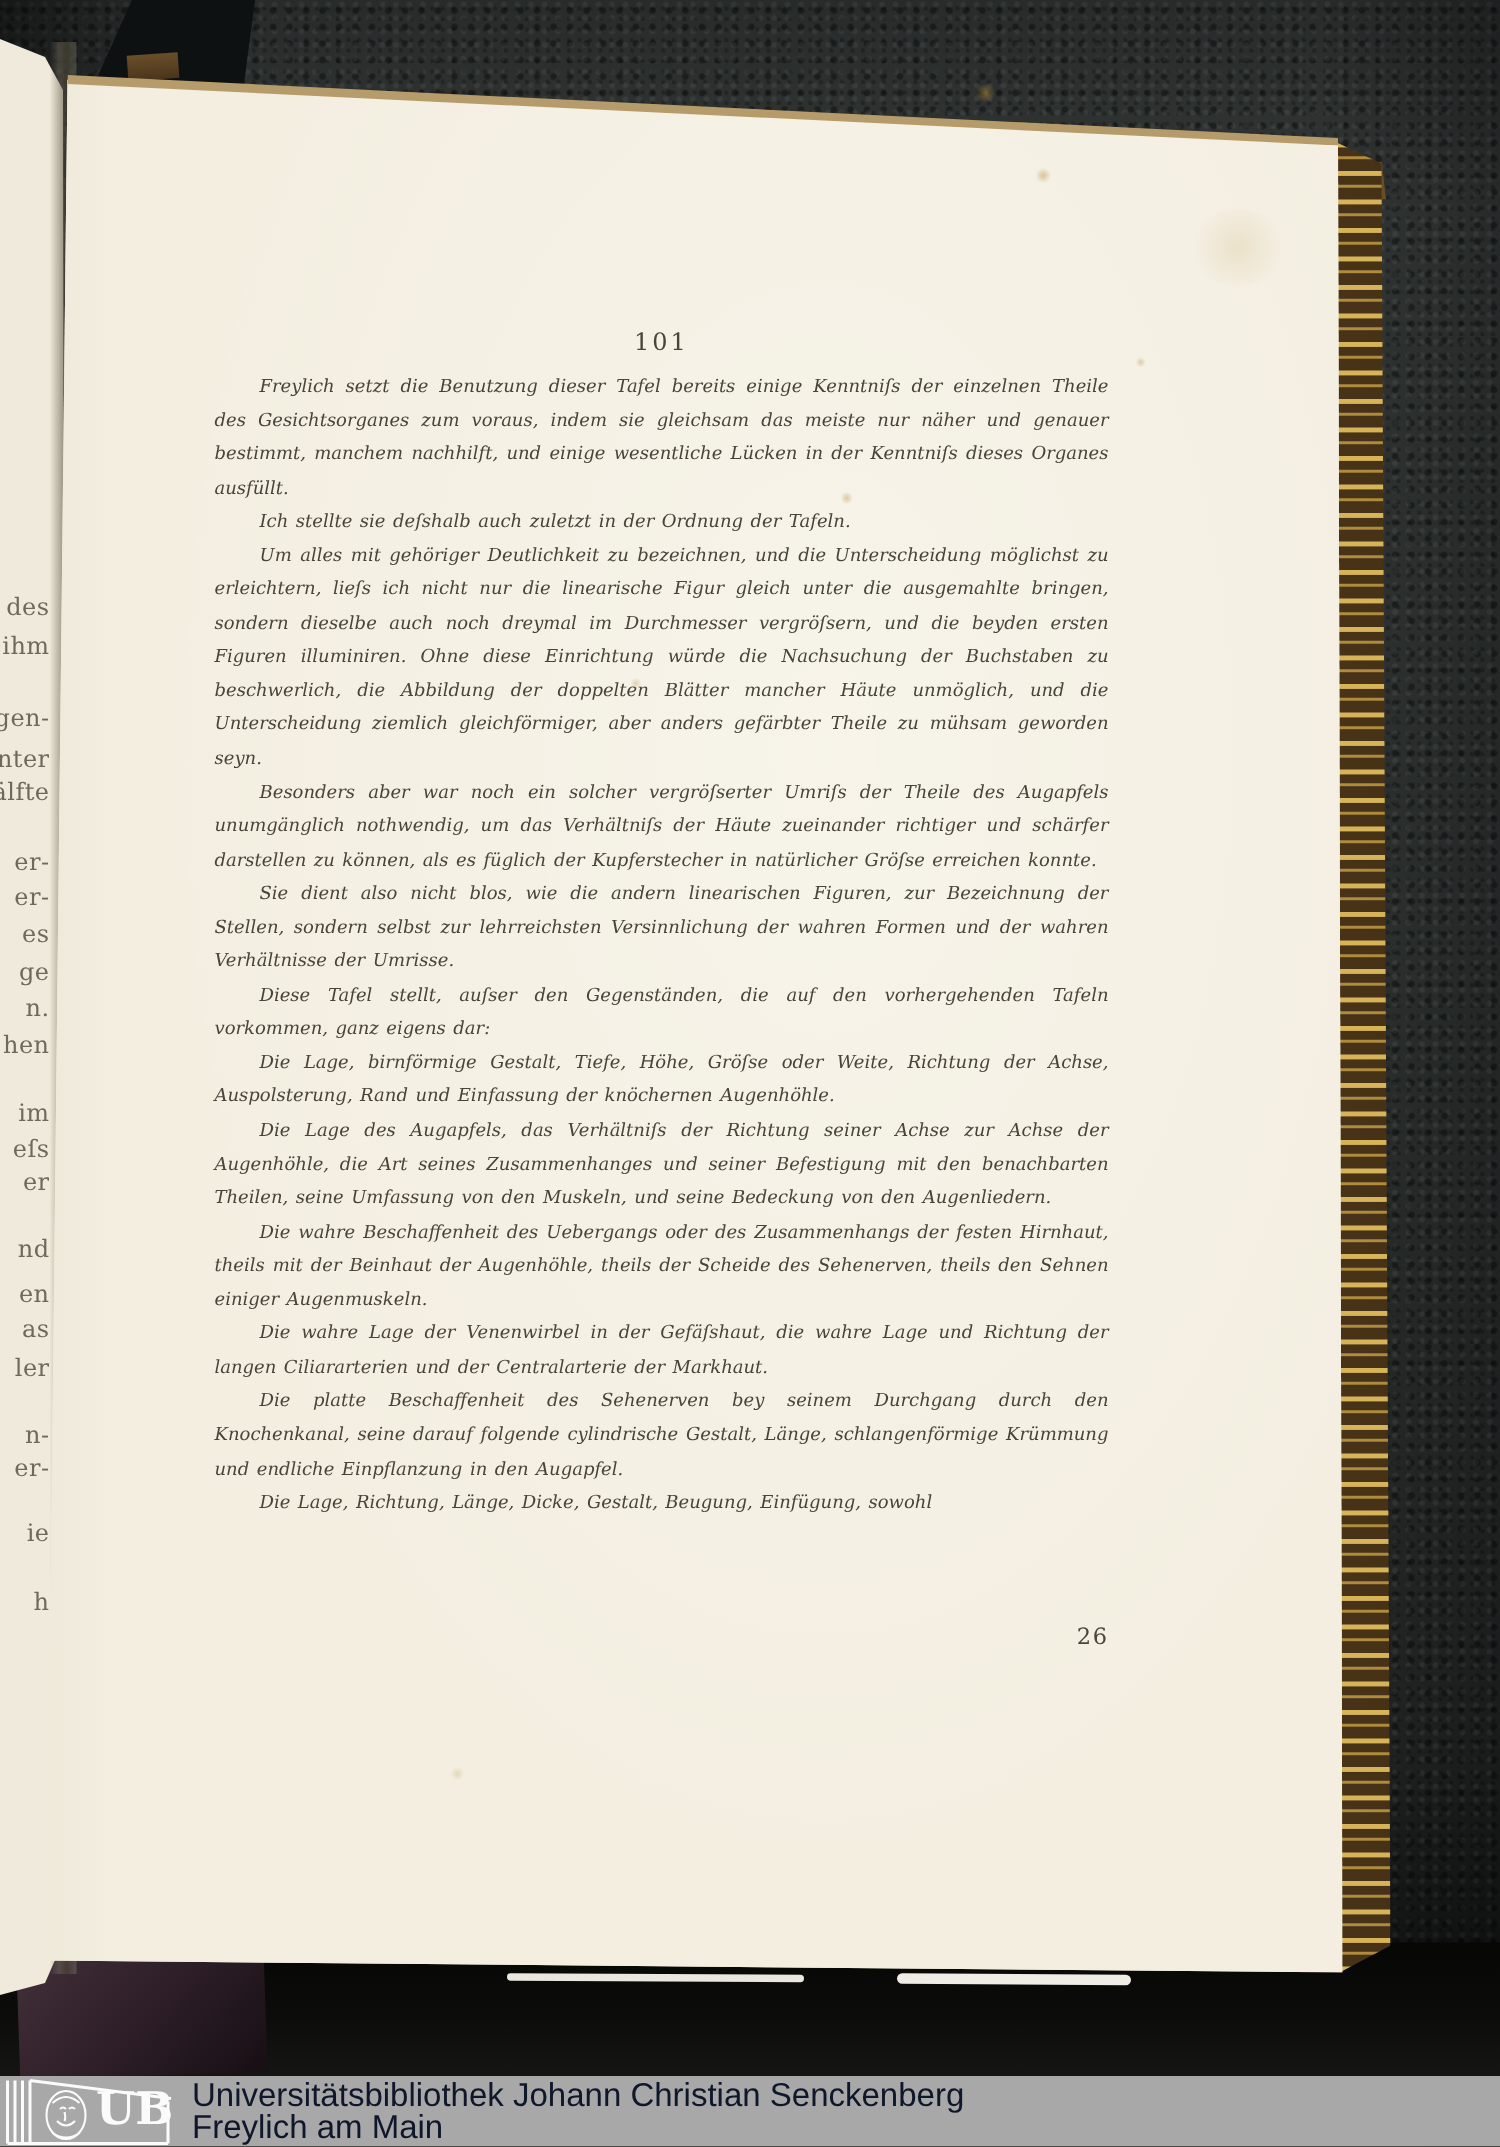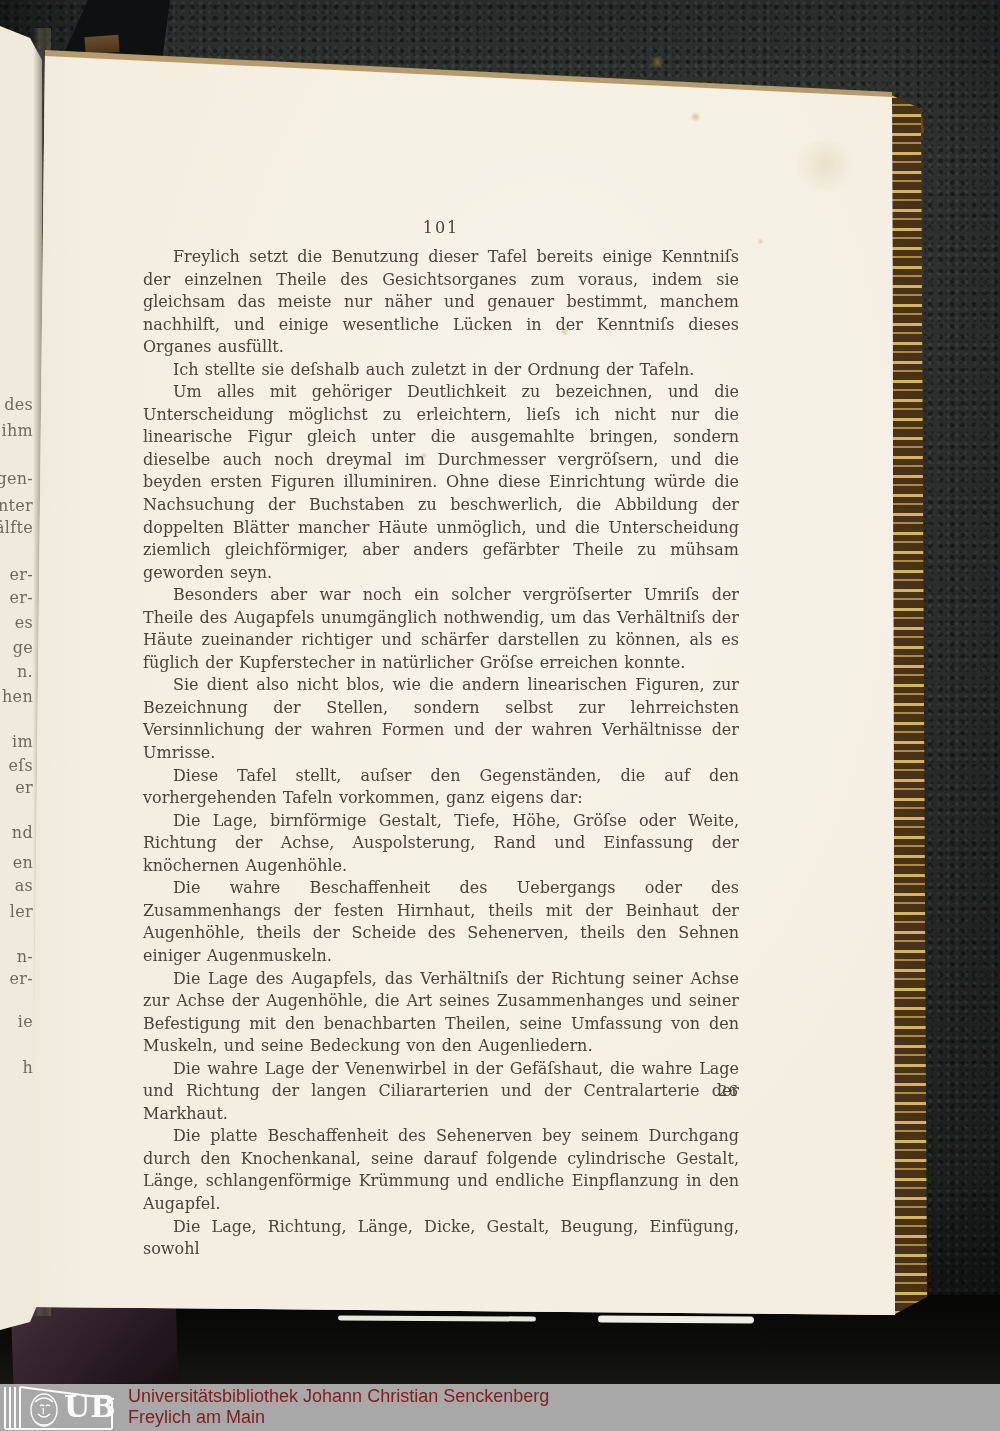--- a/index.html
+++ b/index.html
@@ -67,33 +67,33 @@
       linear-gradient(90deg,#d8d1bd 0%,#eee9d9 3%,#f3eee0 8%,#f3eee0 90%,#ebe6d5 97%,#e0dac7 100%),
       #f2edde;
     clip-path:polygon(45px 53px,892px 95px,895px 1315px,31px 1307px);}
   .page-top-edge{position:absolute;inset:0;z-index:8;background:linear-gradient(180deg,#b89d6c,#9a8052);
     clip-path:polygon(45px 50px,892px 92px,892px 97px,45px 56px);}
   .fox{position:absolute;border-radius:50%;z-index:8;}
 
   .page-number{position:absolute;left:143px;top:218px;width:596px;text-align:center;z-index:9;
     font-size:16px;letter-spacing:2px;color:#4a443a;}
   .text-block{position:absolute;left:143px;top:246px;width:596px;z-index:9;
-    font-size:16px;line-height:22.55px;color:#49433a;text-align:justify;word-spacing:1.2px;}
+    font-size:12px;line-height:22.55px;color:#49433a;text-align:justify;word-spacing:1.2px;font-style:italic;}
   .text-block p{margin:0;text-indent:30px;}
   .signature{position:absolute;left:143px;top:1082px;width:596px;text-align:right;z-index:9;
     font-size:15px;letter-spacing:1px;color:#4a443a;}
 
   
   .footer{position:absolute;left:0;top:1384px;width:1000px;height:47px;background:#a8a8a8;z-index:20;padding-left:29px;}
   .logo{position:absolute;left:2px;top:0;width:122px;height:47px;}
   .logo svg{position:absolute;left:0;top:0;}
   .logo-ub{position:absolute;left:62px;top:5px;font-family:"DejaVu Serif",serif;font-weight:bold;
     font-size:30px;color:#fbfbfb;letter-spacing:0px;}
-  .footer-text{position:absolute;left:128px;top:2px;color:#7f1d1d;
-    font-family:"Liberation Sans",sans-serif;font-size:18px;line-height:21px;}
+  .footer-text{position:absolute;left:128px;top:2px;color:#0f172a;
+    font-family:"Liberation Sans",sans-serif;font-size:22px;line-height:21px;}
 </style>
 </head>
 <body>
 
 <div class="scene">
 
   <div class="leather"></div>
   <div class="vignette"></div>
   <div class="bottom-dark"></div>
   <div class="cover-corner-bl"></div>
@@ -147,22 +147,22 @@
   <div class="page-number">101</div>
 
   <div class="text-block">
     <p>Freylich setzt die Benutzung dieser Tafel bereits einige Kenntniſs der einzelnen Theile des Gesichtsorganes zum voraus, indem sie gleichsam das meiste nur näher und genauer bestimmt, manchem nachhilft, und einige wesentliche Lücken in der Kenntniſs dieses Organes ausfüllt.</p>
     <p>Ich stellte sie deſshalb auch zuletzt in der Ordnung der Tafeln.</p>
     <p>Um alles mit gehöriger Deutlichkeit zu bezeichnen, und die Unterscheidung möglichst zu erleichtern, lieſs ich nicht nur die linearische Figur gleich unter die ausgemahlte bringen, sondern dieselbe auch noch dreymal im Durchmesser vergröſsern, und die beyden ersten Figuren illuminiren.  Ohne diese Einrichtung würde die Nachsuchung der Buchstaben zu beschwerlich, die Abbildung der doppelten Blätter mancher Häute unmöglich, und die Unterscheidung ziemlich gleichförmiger, aber anders gefärbter Theile zu mühsam geworden seyn.</p>
     <p>Besonders aber war noch ein solcher vergröſserter Umriſs der Theile des Augapfels unumgänglich nothwendig, um das Verhältniſs der Häute zueinander richtiger und schärfer darstellen zu können, als es füglich der Kupferstecher in natürlicher Gröſse erreichen konnte.</p>
     <p>Sie dient also nicht blos, wie die andern linearischen Figuren, zur Bezeichnung der Stellen, sondern selbst zur lehrreichsten Versinnlichung der wahren Formen und der wahren Verhältnisse der Umrisse.</p>
     <p>Diese Tafel stellt, auſser den Gegenständen, die auf den vorhergehenden Tafeln vorkommen, ganz eigens dar:</p>
     <p>Die Lage, birnförmige Gestalt, Tiefe, Höhe, Gröſse oder Weite, Richtung der Achse, Auspolsterung, Rand und Einfassung der knöchernen Augenhöhle.</p>
+    <p>Die Lage des Augapfels, das Verhältniſs der Richtung seiner Achse zur Achse der Augenhöhle, die Art seines Zusammenhanges und seiner Befestigung mit den benachbarten Theilen, seine Umfassung von den Muskeln, und seine Bedeckung von den Augenliedern.</p>
     <p>Die wahre Beschaffenheit des Uebergangs oder des Zusammenhangs der festen Hirnhaut, theils mit der Beinhaut der Augenhöhle, theils der Scheide des Sehenerven, theils den Sehnen einiger Augenmuskeln.</p>
-    <p>Die Lage des Augapfels, das Verhältniſs der Richtung seiner Achse zur Achse der Augenhöhle, die Art seines Zusammenhanges und seiner Befestigung mit den benachbarten Theilen, seine Umfassung von den Muskeln, und seine Bedeckung von den Augenliedern.</p>
     <p>Die wahre Lage der Venenwirbel in der Gefäſshaut, die wahre Lage und Richtung der langen Ciliararterien und der Centralarterie der Markhaut.</p>
     <p>Die platte Beschaffenheit des Sehenerven bey seinem Durchgang durch den Knochenkanal, seine darauf folgende cylindrische Gestalt, Länge, schlangenförmige Krümmung und endliche Einpflanzung in den Augapfel.</p>
     <p>Die Lage, Richtung, Länge, Dicke, Gestalt, Beugung, Einfügung, sowohl</p>
   </div>
 
   <div class="signature">26</div>
 
   <div class="footer">
     <div class="logo">
       <svg width="122" height="47" viewBox="0 0 122 47">

